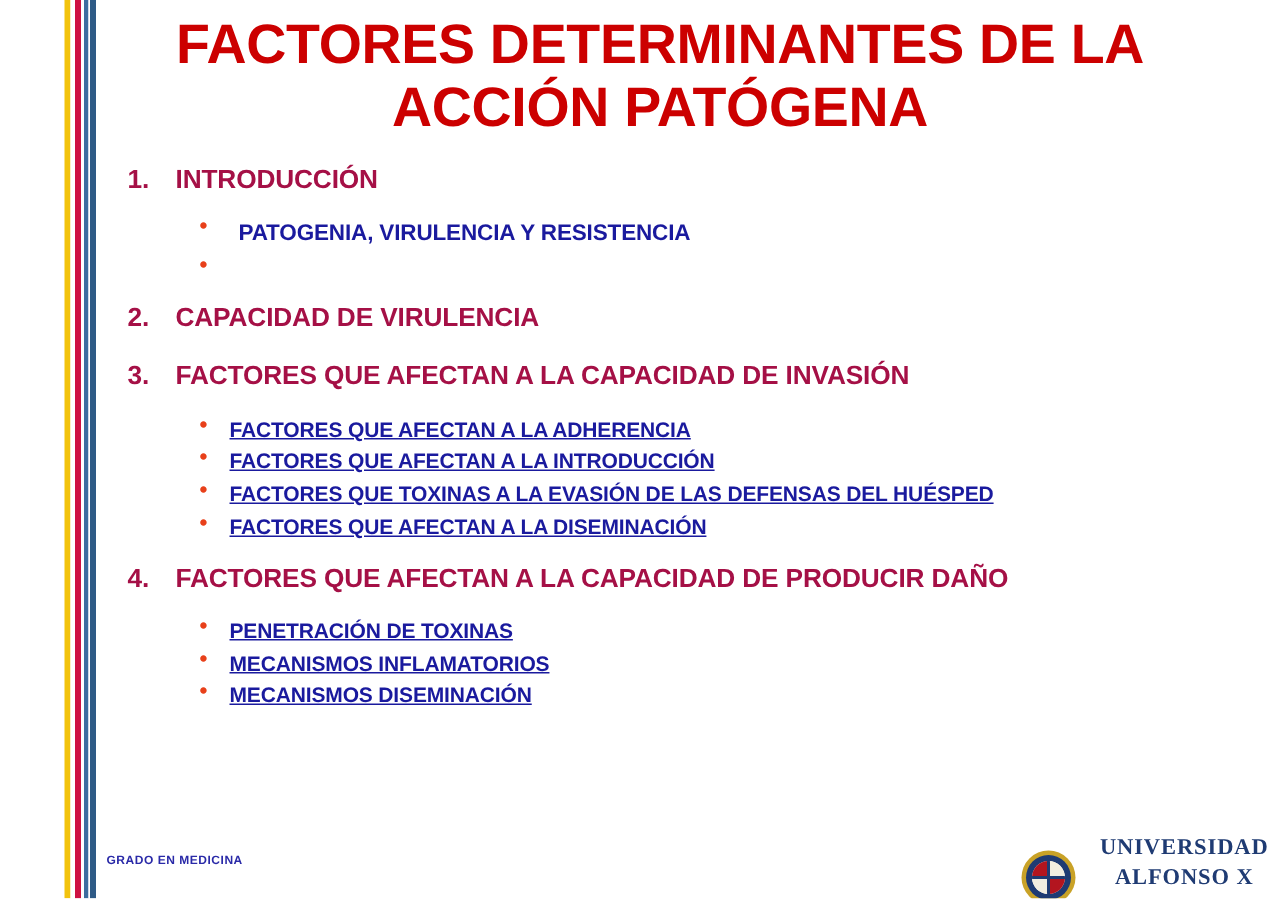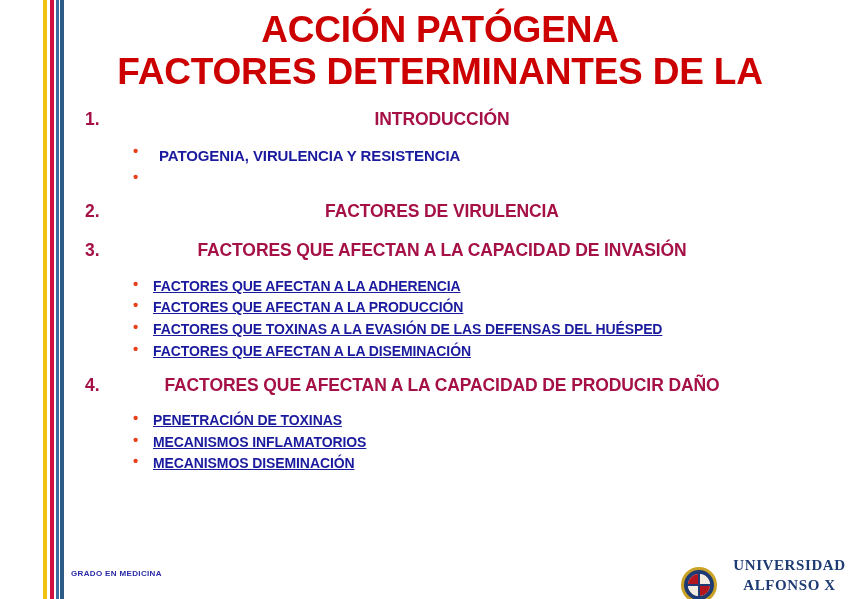--- a/index.html
+++ b/index.html
@@ -73,21 +73,20 @@
   .num-item .num {
     width: 32px;
     flex: 0 0 32px;
     padding-left: 85px;
     box-sizing: content-box;
     text-align: left;
   }
   .num-item .num-text {
     flex: 1 1 auto;
     max-width: 650px;
-    text-align: center;
   }
 
   .sub-list {
     list-style: none;
     margin: 0;
     padding: 0;
   }
   .sub-item {
     display: flex;
     align-items: flex-start;
@@ -224,22 +223,22 @@
     <div class="stripe s-gold"></div>
     <div class="stripe s-gap1"></div>
     <div class="stripe s-crim"></div>
     <div class="stripe s-gap2"></div>
     <div class="stripe s-blue1"></div>
     <div class="stripe s-gap3"></div>
     <div class="stripe s-blue2"></div>
   </div>
 
   <div class="title">
+    <span class="title-line">FACTORES DETERMINANTES DE LA</span>
     <span class="title-line">ACCIÓN PATÓGENA</span>
-    <span class="title-line">FACTORES DETERMINANTES DE LA</span>
   </div>
 
   <div class="body-area">
 
     <div class="num-item">
       <span class="num">1.</span>
       <span class="num-text">INTRODUCCIÓN</span>
     </div>
     <div class="sp-1"></div>
     <ul class="sub-list lvl-a">
@@ -248,37 +247,37 @@
         <span class="sub-text">PATOGENIA, VIRULENCIA Y RESISTENCIA</span>
       </li>
       <li class="sub-item">
         <span class="bullet">•</span>
       </li>
     </ul>
     <div class="sp-2"></div>
 
     <div class="num-item">
       <span class="num">2.</span>
-      <span class="num-text">FACTORES DE VIRULENCIA</span>
+      <span class="num-text">CAPACIDAD DE VIRULENCIA</span>
     </div>
     <div class="sp-3"></div>
 
     <div class="num-item">
       <span class="num">3.</span>
       <span class="num-text">FACTORES QUE AFECTAN A LA CAPACIDAD DE INVASIÓN</span>
     </div>
     <div class="sp-4"></div>
     <ul class="sub-list lvl-b">
       <li class="sub-item">
         <span class="bullet">•</span>
         <span class="sub-text">FACTORES QUE AFECTAN A LA ADHERENCIA</span>
       </li>
       <li class="sub-item">
         <span class="bullet">•</span>
-        <span class="sub-text">FACTORES QUE AFECTAN A LA PRODUCCIÓN</span>
+        <span class="sub-text">FACTORES QUE AFECTAN A LA INTRODUCCIÓN</span>
       </li>
       <li class="sub-item">
         <span class="bullet">•</span>
         <span class="sub-text">FACTORES QUE TOXINAS A LA EVASIÓN DE LAS DEFENSAS DEL HUÉSPED</span>
       </li>
       <li class="sub-item">
         <span class="bullet">•</span>
         <span class="sub-text">FACTORES QUE AFECTAN A LA DISEMINACIÓN</span>
       </li>
     </ul>

